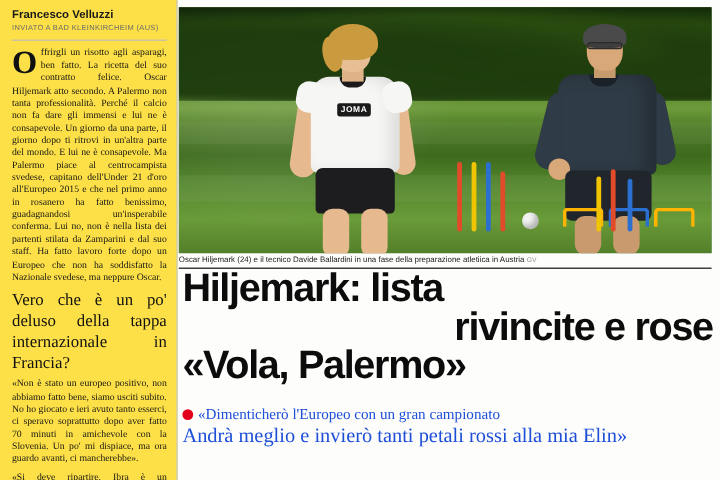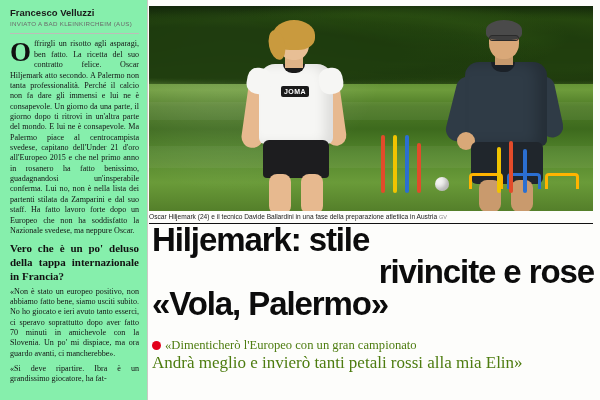--- a/index.html
+++ b/index.html
@@ -16,21 +16,21 @@
     background: #fdfdfb;
   }
 
   
   .left-col {
     position: absolute;
     left: 0; top: 0;
     width: 148px; height: 400px;
     padding: 8px 8px 0 10px;
     border-right: 1px solid #c9c9c4;
-    background: #86efac;
+    background: #fde047;
   }
   .byline-name {
     font-family: "Liberation Sans", sans-serif;
     font-weight: bold;
     font-size: 9.5px;
     color: #1a1a1a;
     line-height: 1.1;
     margin-bottom: 2px;
   }
   .byline-role {
@@ -56,22 +56,22 @@
     float: left;
     font-family: "Liberation Serif", serif;
     font-weight: bold;
     font-size: 27px;
     line-height: 0.82;
     padding: 2px 3px 0 0;
     color: #111;
   }
   .para { margin: 0 0 5px 0; }
   .q-lead {
-    font-weight: bold;
-    font-size: 11px;
+    font-weight: normal;
+    font-size: 14px;
     line-height: 1.25;
     color: #111;
     margin: 6px 0 3px 0;
     text-align: justify;
   }
   .q-ans {
     font-size: 8.1px;
     line-height: 1.28;
     text-align: justify;
     color: #141414;
@@ -278,21 +278,21 @@
     width: 9px; height: 9px;
     border-radius: 50%;
     background: #e2001a;
     margin-right: 4px;
     vertical-align: -1px;
   }
   .subhead-line {
     font-family: "Liberation Serif", serif;
     font-size: 12.6px;
     line-height: 1.18;
-    color: #4d7c0f;
+    color: #1d4ed8;
   }
   .subhead-line.l1 { font-size: 12.6px; }
   .subhead-line.l2 { font-size: 17px; }
 </style>
 </head>
 <body>
 
 <div id="page">
 
   <div class="left-col">
@@ -363,21 +363,21 @@
       </div>
     </div>
   </div>
 
   <div class="caption">
     <span>Oscar Hiljemark (24) e il tecnico Davide Ballardini in una fase della preparazione atletiica in Austria</span>
     <span class="credit">GV</span>
   </div>
 
   <div class="headline">
-    <div class="hl1">Hiljemark: stile</div>
+    <div class="hl1">Hiljemark: lista</div>
     <div class="hl2">rivincite e rose</div>
     <div class="hl3">«Vola, Palermo»</div>
   </div>
 
   <div class="subhead">
     <div class="subhead-line l1">
       <span class="bullet"></span><span>«Dimenticherò l'Europeo con un gran campionato</span>
     </div>
     <div class="subhead-line l2">Andrà meglio e invierò tanti petali rossi alla mia Elin»</div>
   </div>

